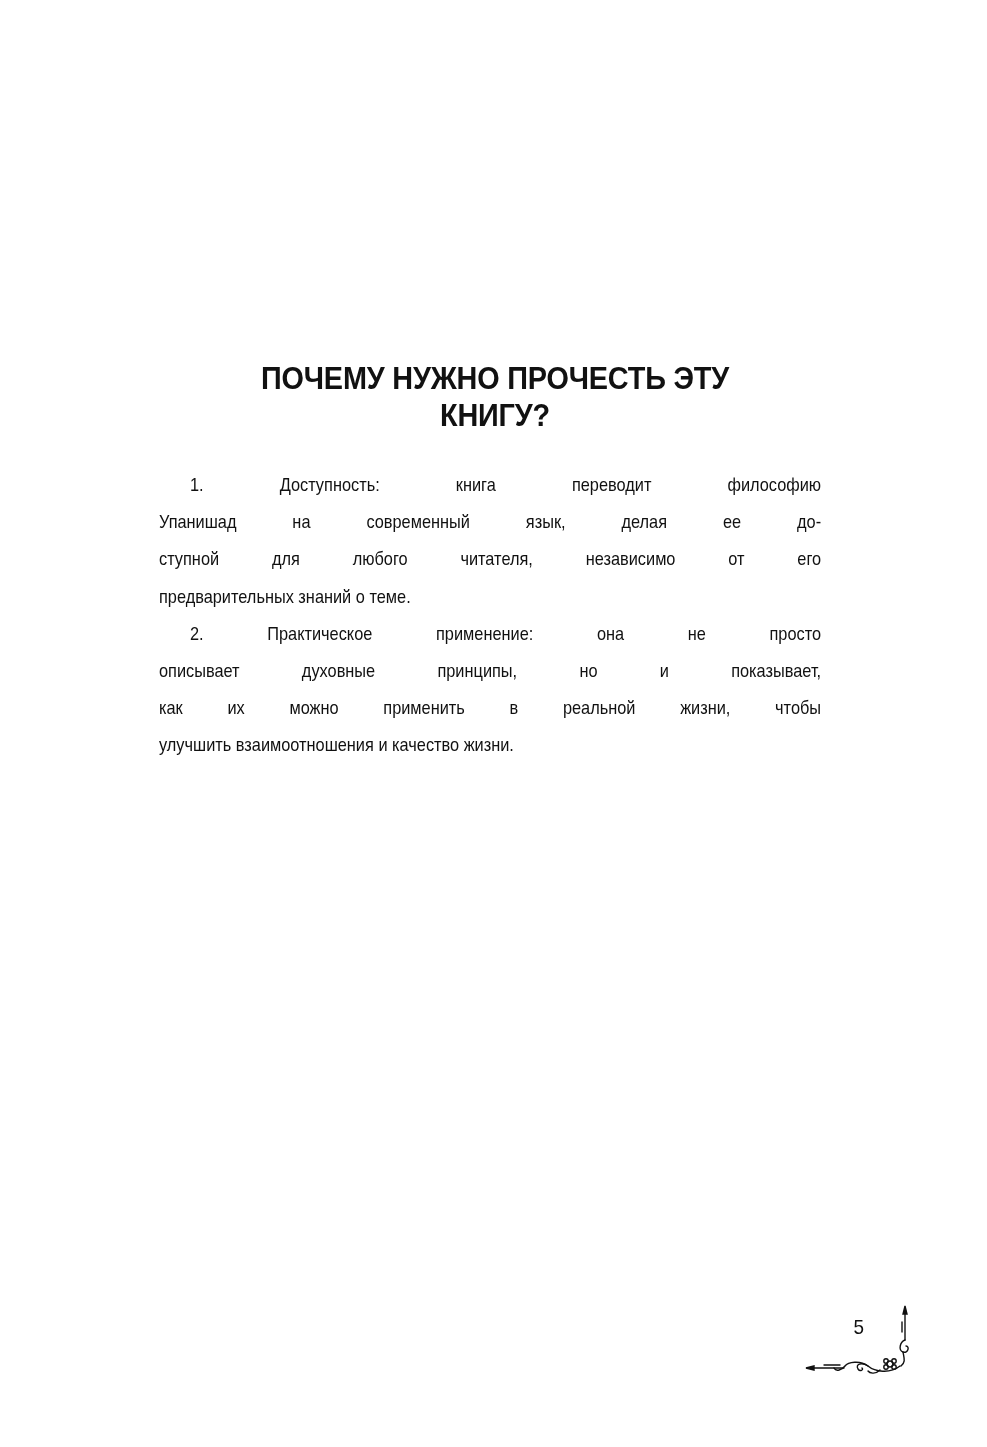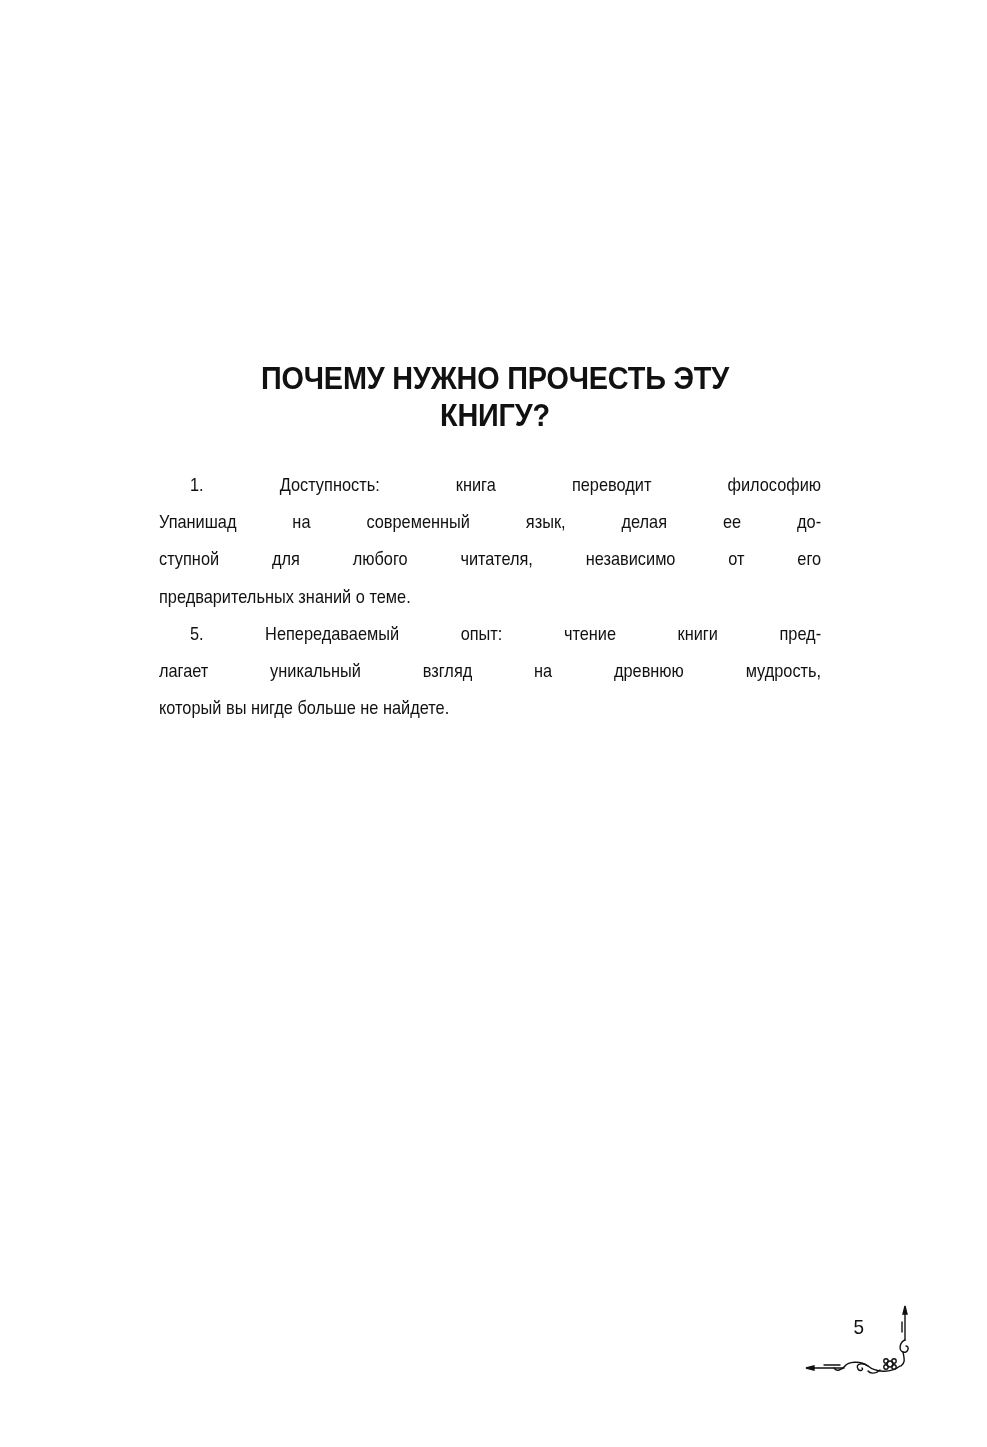--- a/index.html
+++ b/index.html
@@ -89,28 +89,29 @@
 
   <div class="body-text">
 
     <p class="para">
       <span class="line indent">1. Доступность: книга переводит философию</span>
       <span class="line">Упанишад на современный язык, делая ее до-</span>
       <span class="line">ступной для любого читателя, независимо от его</span>
       <span class="line last">предварительных знаний о теме.</span>
     </p>
 
+    <p class="para">
+      <span class="line indent">2. Практическое применение: она не просто</span>
+      <span class="line">описывает духовные принципы, но и показывает,</span>
+      <span class="line">как их можно применить в реальной жизни, чтобы</span>
+      <span class="line last">улучшить взаимоотношения и качество жизни.</span>
+    </p>
 
 
 
-    <p class="para">
-      <span class="line indent">5. Непередаваемый опыт: чтение книги пред-</span>
-      <span class="line">лагает уникальный взгляд на древнюю мудрость,</span>
-      <span class="line last">который вы нигде больше не найдете.</span>
-    </p>
 
   </div>
 
   <div class="page-number">5</div>
 
   <svg class="ornament" viewBox="0 0 120 80" xmlns="http://www.w3.org/2000/svg">
     <g fill="none" stroke="#111" stroke-width="1.4" stroke-linecap="round">
 
       <line x1="105" y1="14" x2="105" y2="40"></line>
       <path d="M105 6 L107 14 L103 14 Z" fill="#111"></path>

